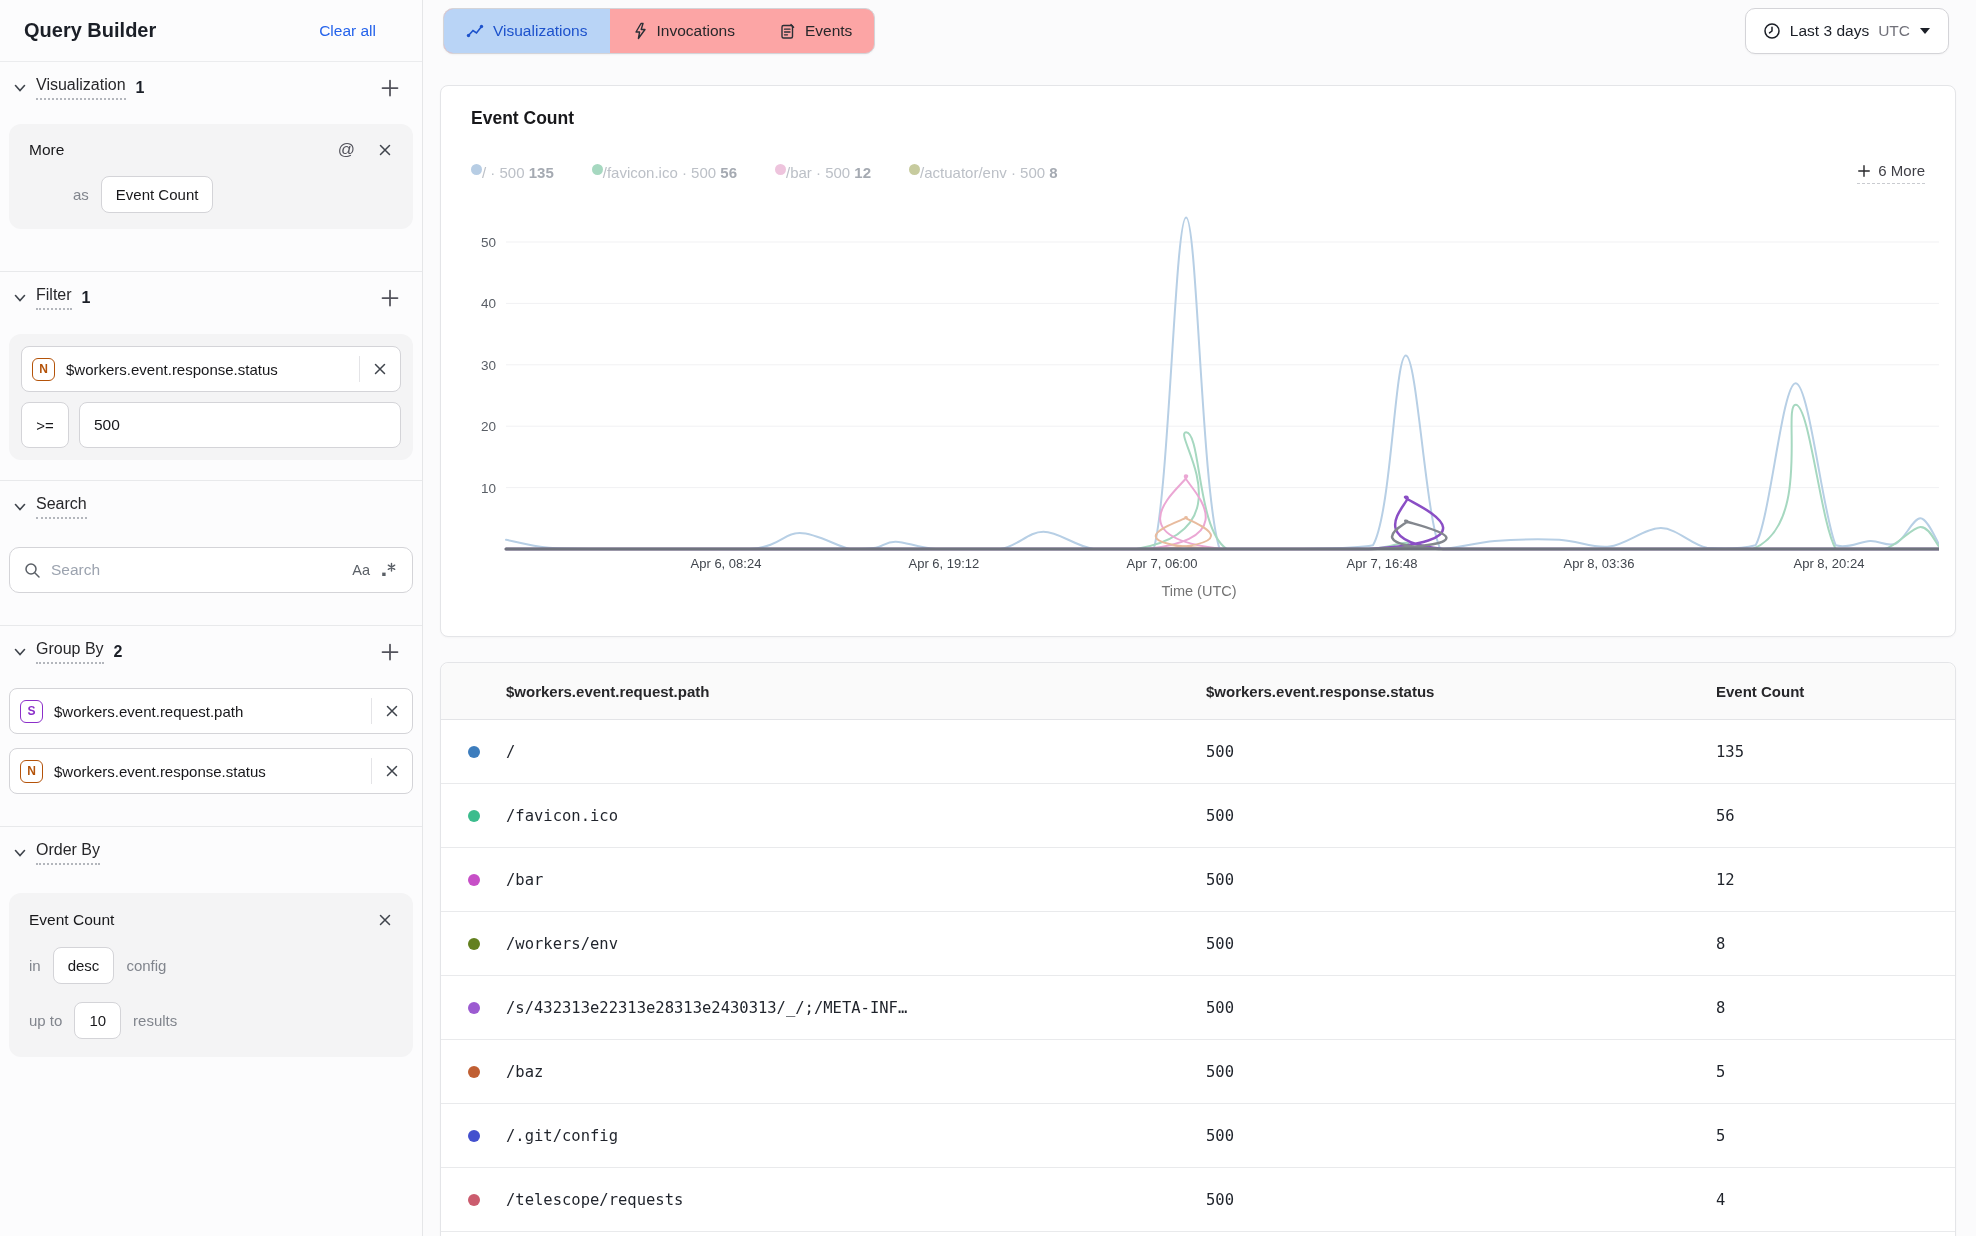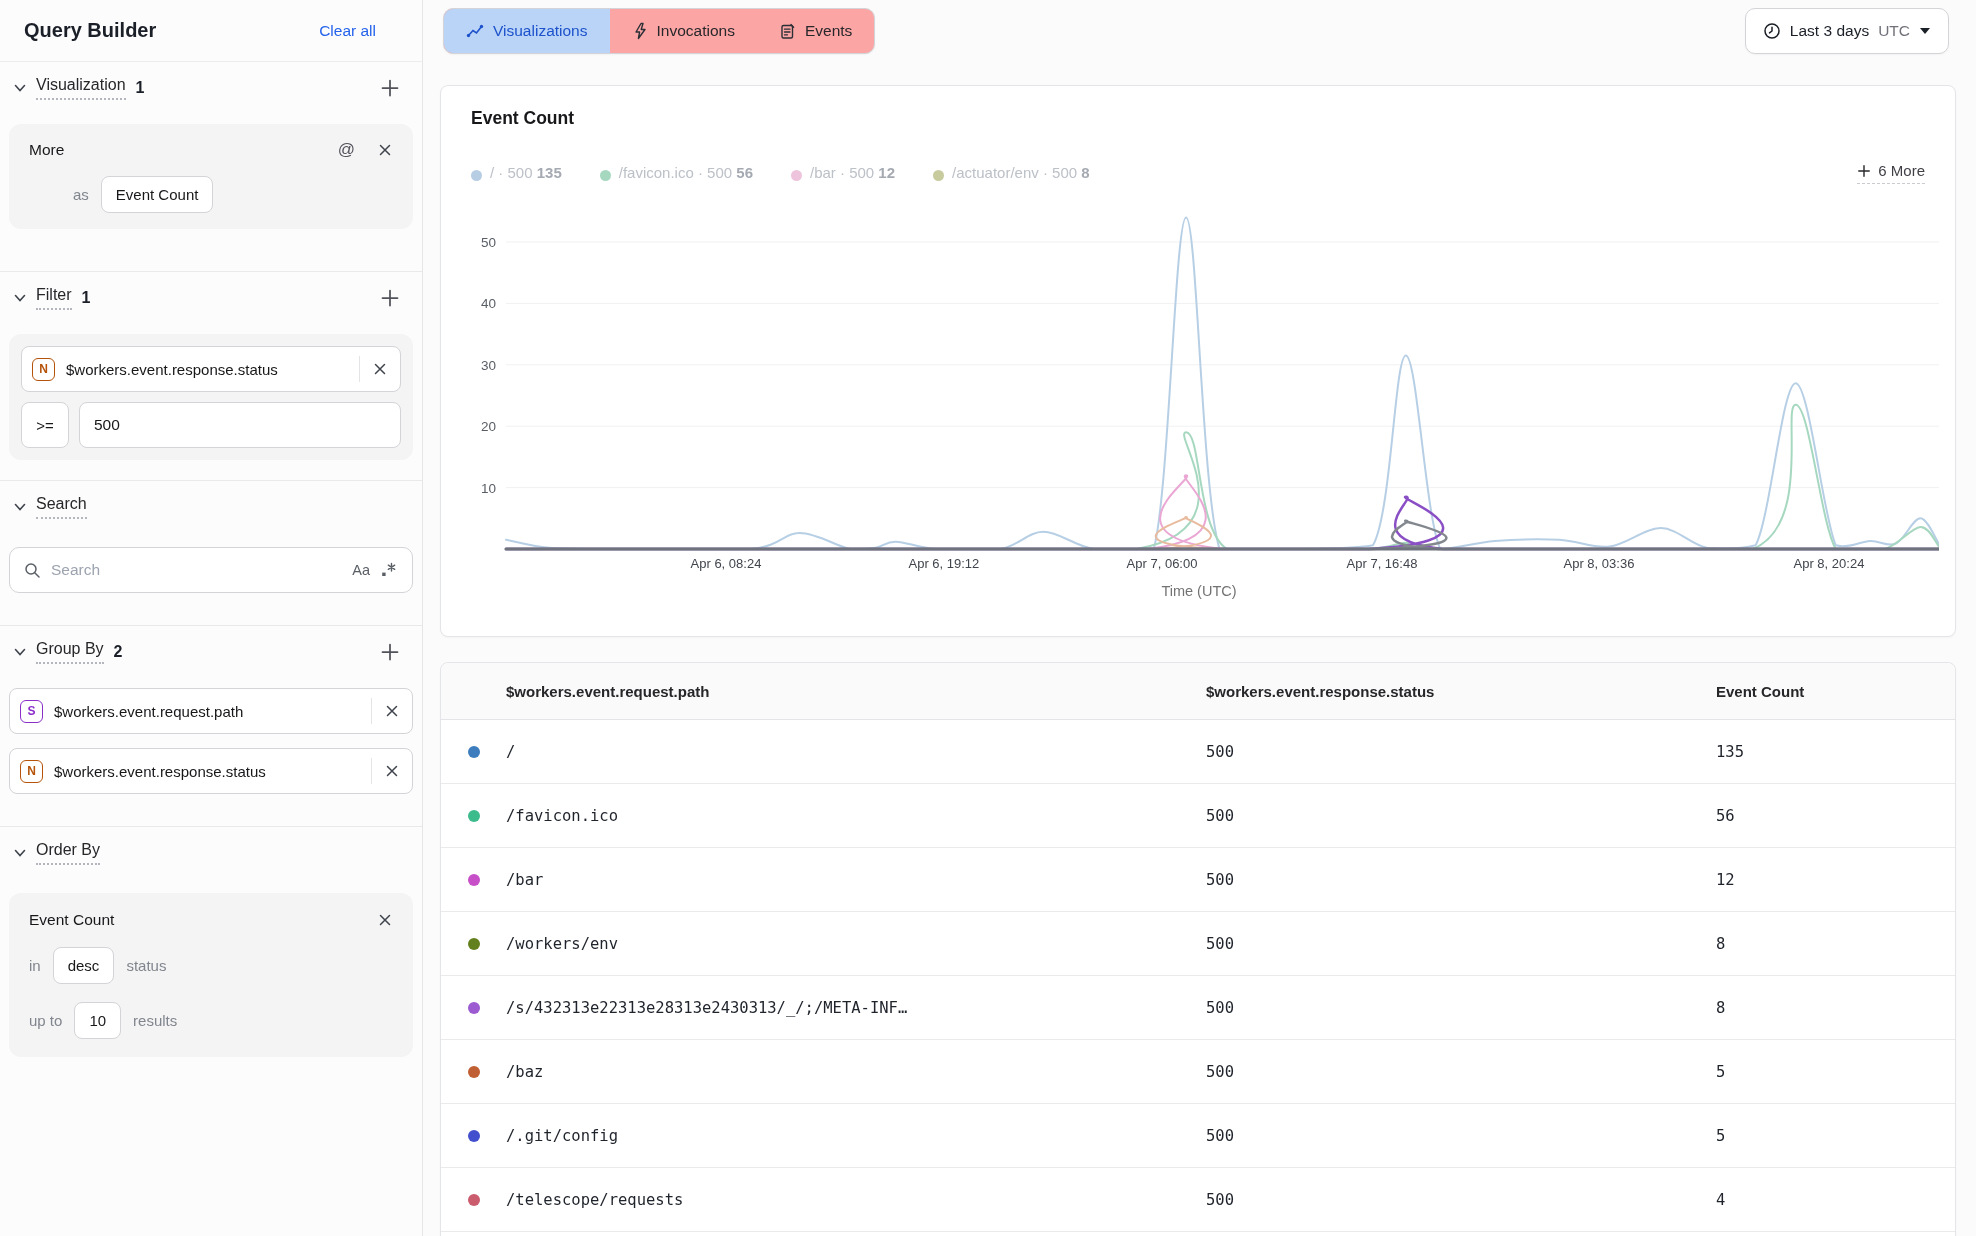--- a/index.html
+++ b/index.html
@@ -64,21 +64,21 @@
     gap:9px; padding:0 17px; background:#fff; border:1px solid #d4d4d8; border-radius:10px;
     font-size:15.5px; cursor:pointer; box-shadow:0 1px 2px rgba(0,0,0,.04); }
   .tz { color:#71717a; }
 
   
   .panel { position:absolute; background:#fff; border:1px solid #e4e5e8; border-radius:8px;
     box-shadow:0 1px 2px rgba(0,0,0,.03); }
   .chart-panel { left:440px; top:85px; width:1516px; height:552px; }
   .chart-title { position:absolute; left:30px; top:22px; font-size:17.5px; font-weight:bold; color:#18181b; }
   .legend { position:absolute; left:30px; top:78px; display:flex; gap:38px; align-items:center; }
-  .legend-item { display:flex; align-items:flex-end; gap:8px; cursor:pointer; }
+  .legend-item { display:flex; align-items:flex-start; cursor:pointer; }
   .legend-dot { width:11px; height:11px; border-radius:50%; flex:none; }
   .legend-text { font-size:15px; color:#bcc0c7; }
   .legend-text b { color:#a5aab2; font-weight:bold; }
   .more-btn { position:absolute; right:30px; top:76px; display:flex; align-items:center; gap:7px;
     cursor:pointer; border-bottom:1.5px dashed #c9cbd0; padding-bottom:4px; }
   .more-label { font-size:15px; color:#3f3f46; font-weight:500; }
   .xaxis-title { position:absolute; left:18px; top:497px; width:1480px; text-align:center;
     font-size:14.5px; color:#737373; }
 
   
@@ -222,21 +222,21 @@
       <span class="card-metric">Event Count</span>
       <span class="card-icons">
         <svg class="ic x-icon" viewBox="0 0 16 16">
             <path d="M3.5 3.5 L12.5 12.5 M12.5 3.5 L3.5 12.5" stroke="#3f444c" stroke-width="1.5" stroke-linecap="round"></path>
           </svg>
       </span>
     </div>
     <div class="order-row">
       <span class="muted">in</span>
       <span class="white-box">desc</span>
-      <span class="muted">status</span>
+      <span class="muted">config</span>
     </div>
     <div class="order-row">
       <span class="muted">up to</span>
       <span class="white-box">10</span>
       <span class="muted">results</span>
     </div>
   </div>
 </div>
 
 <div class="tabbar">

